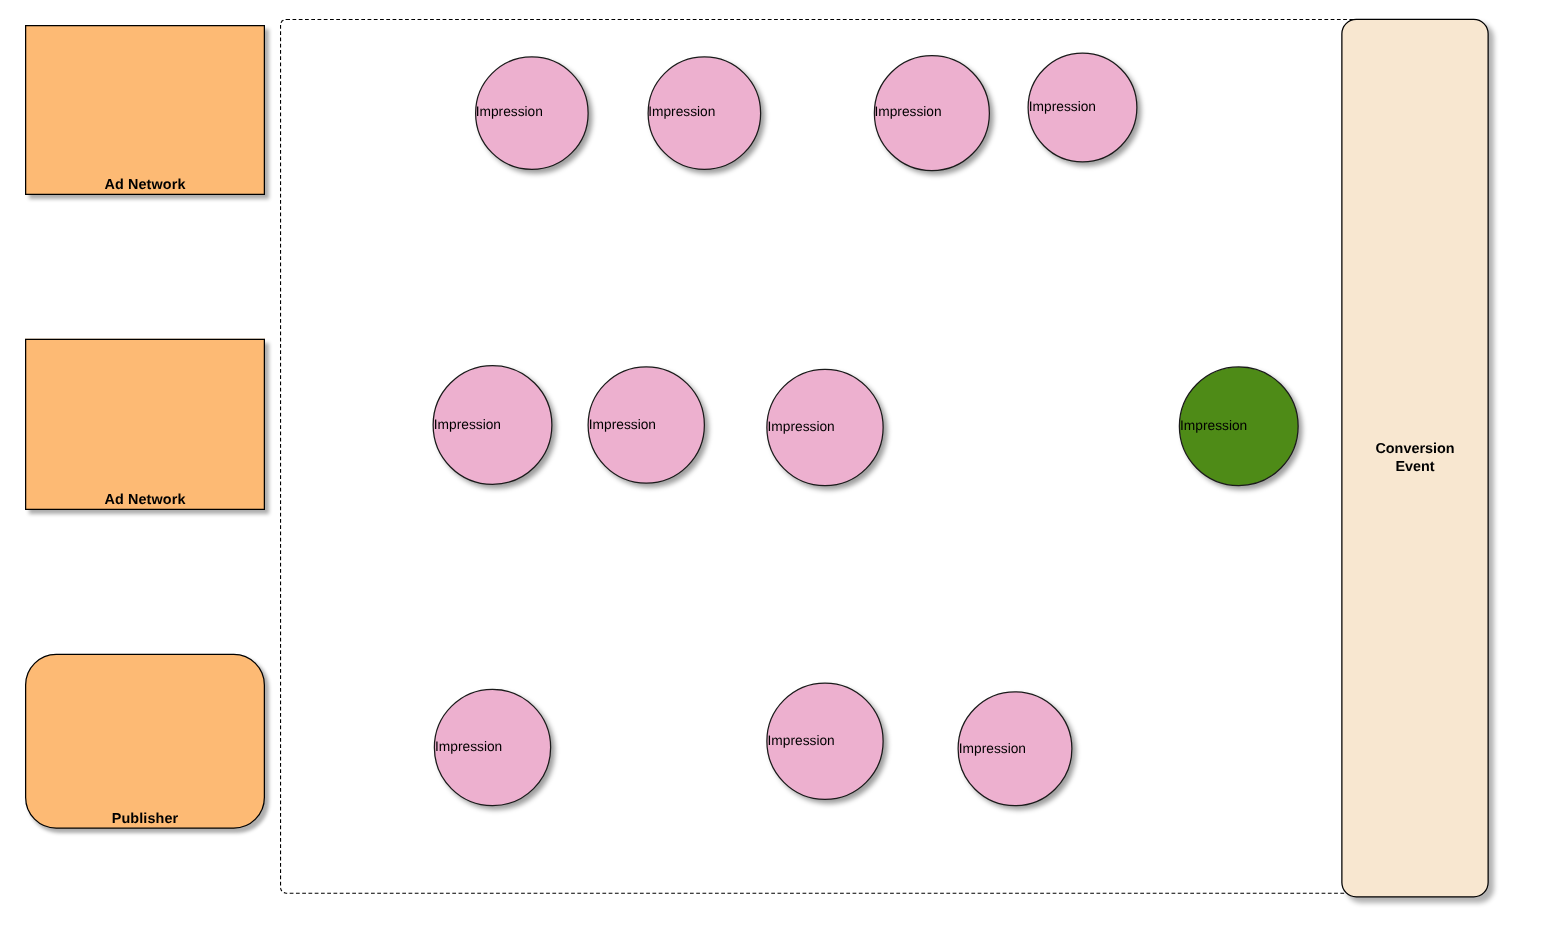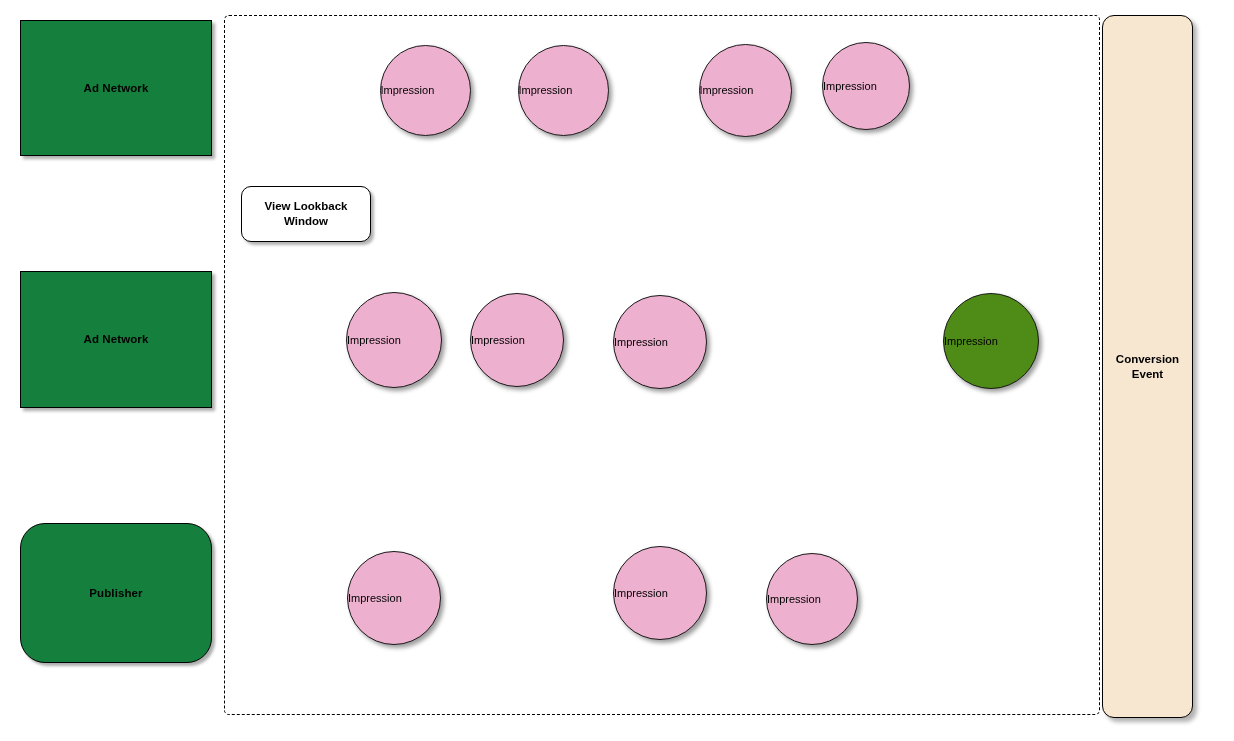--- a/index.html
+++ b/index.html
@@ -15,25 +15,25 @@
     width: 1234px;
     height: 741px;
     background: #ffffff;
     overflow: hidden;
   }
 
   
   .actor-box {
     position: absolute;
     box-sizing: border-box;
-    background: #15803d;
+    background: #fdba74;
     border: 1.5px solid #000000;
     box-shadow: 3px 3px 3px rgba(0,0,0,0.32);
     display: flex;
-    align-items: center;
+    align-items: flex-end;
     justify-content: center;
   }
   .actor-label {
     font-size: 11.5px;
     font-weight: bold;
     color: #000000;
     text-align: center;
     line-height: 1.25;
     letter-spacing: 0.1px;
   }
@@ -92,23 +92,23 @@
     font-size: 11px;
     color: #000000;
     text-align: center;
     line-height: 1;
     white-space: nowrap;
   }
 
   
   #conversion-panel {
     position: absolute;
-    left: 1102px;
+    left: 1073px;
     top: 15px;
-    width: 91px;
+    width: 118px;
     height: 703px;
     box-sizing: border-box;
     background: #F8E7D0;
     border: 1.6px solid #000000;
     border-radius: 12px;
     box-shadow: 4px 4px 4px rgba(0,0,0,0.30);
     display: flex;
     align-items: center;
     justify-content: center;
   }
@@ -132,26 +132,20 @@
       <div class="actor-box" style="left: 20px; top: 271px; width: 192px; height: 137px;">
         <div class="actor-label">Ad Network</div>
       </div>
       <div class="actor-box" style="left: 20px; top: 523px; width: 192px; height: 140px; border-radius: 25px;">
         <div class="actor-label">Publisher</div>
       </div>
     </div>
 
   <div id="lookback-container"></div>
 
-  <div id="lookback-callout">
-    <div class="callout-label">
-      <span>View Lookback</span><br>
-      <span>Window</span>
-    </div>
-  </div>
 
   <div id="impression-layer">
       <div class="impression pink" style="left: 379.5px; top: 44.5px; width: 91px; height: 91px;">
         <div class="imp-label">Impression</div>
       </div>
       <div class="impression pink" style="left: 517.5px; top: 44.5px; width: 91px; height: 91px;">
         <div class="imp-label">Impression</div>
       </div>
       <div class="impression pink" style="left: 698.5px; top: 43.5px; width: 93px; height: 93px;">
         <div class="imp-label">Impression</div>

